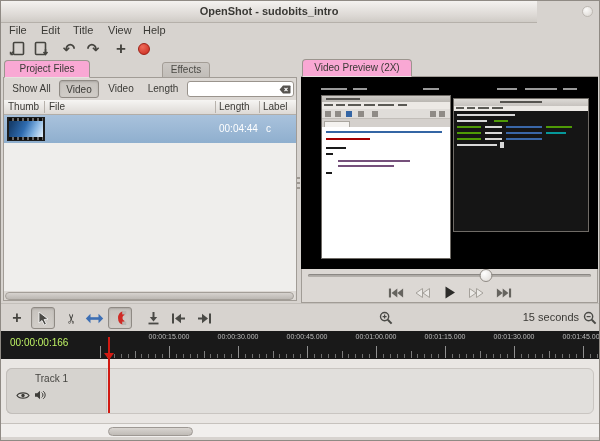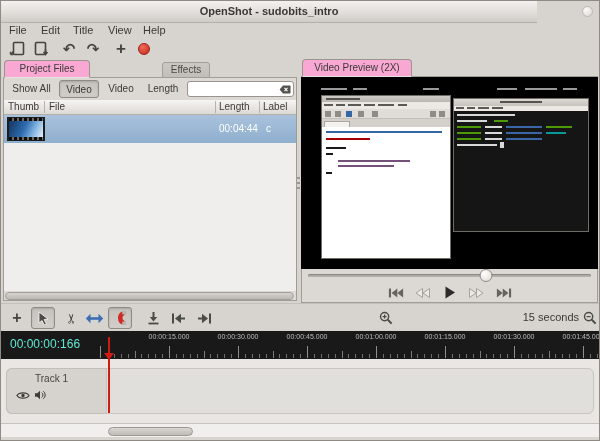--- a/index.html
+++ b/index.html
@@ -78,21 +78,21 @@
 
   
   .tl-toolbar { left:0; top:302px; width:600px; height:28px; border-top:1px solid #c3bfba; }
   .tl-btn { position:absolute; display:flex; align-items:center; justify-content:center; }
   .tl-pressed { background:linear-gradient(#c6c2bd,#d2cec9); border:1px solid #8f8a84;
     border-radius:3px; box-shadow:inset 0 1px 2px rgba(0,0,0,.15); }
   .zoom-label { position:absolute; right:22px; top:7px; font-size:11px; color:#3b3a36; }
 
   
   .ruler { left:0; top:330px; width:600px; height:28px; background:#191919; overflow:hidden; }
-  .ruler-time { position:absolute; left:9px; top:6px; font-size:12px; color:#5eead4; }
+  .ruler-time { position:absolute; left:9px; top:6px; font-size:10px; color:#bef264; }
   .ruler-label { position:absolute; top:2px; width:46px; text-align:center; font-size:7px;
     color:#bdbdbd; }
   .tick { position:absolute; bottom:1px; width:1px; background:#6e6e6e; height:4px; }
   .tick.mid { height:7px; background:#7d7d7d; }
   .tick.major { height:12px; background:#8f8f8f; }
   .playhead-line { left:107px; top:336px; width:2px; height:76px; background:#d11a12; z-index:6; }
   .playhead-marker { left:103px; top:352px; width:0; height:0; border-left:5px solid transparent;
     border-right:5px solid transparent; border-top:7px solid #d11a12; z-index:7; }
 
   

